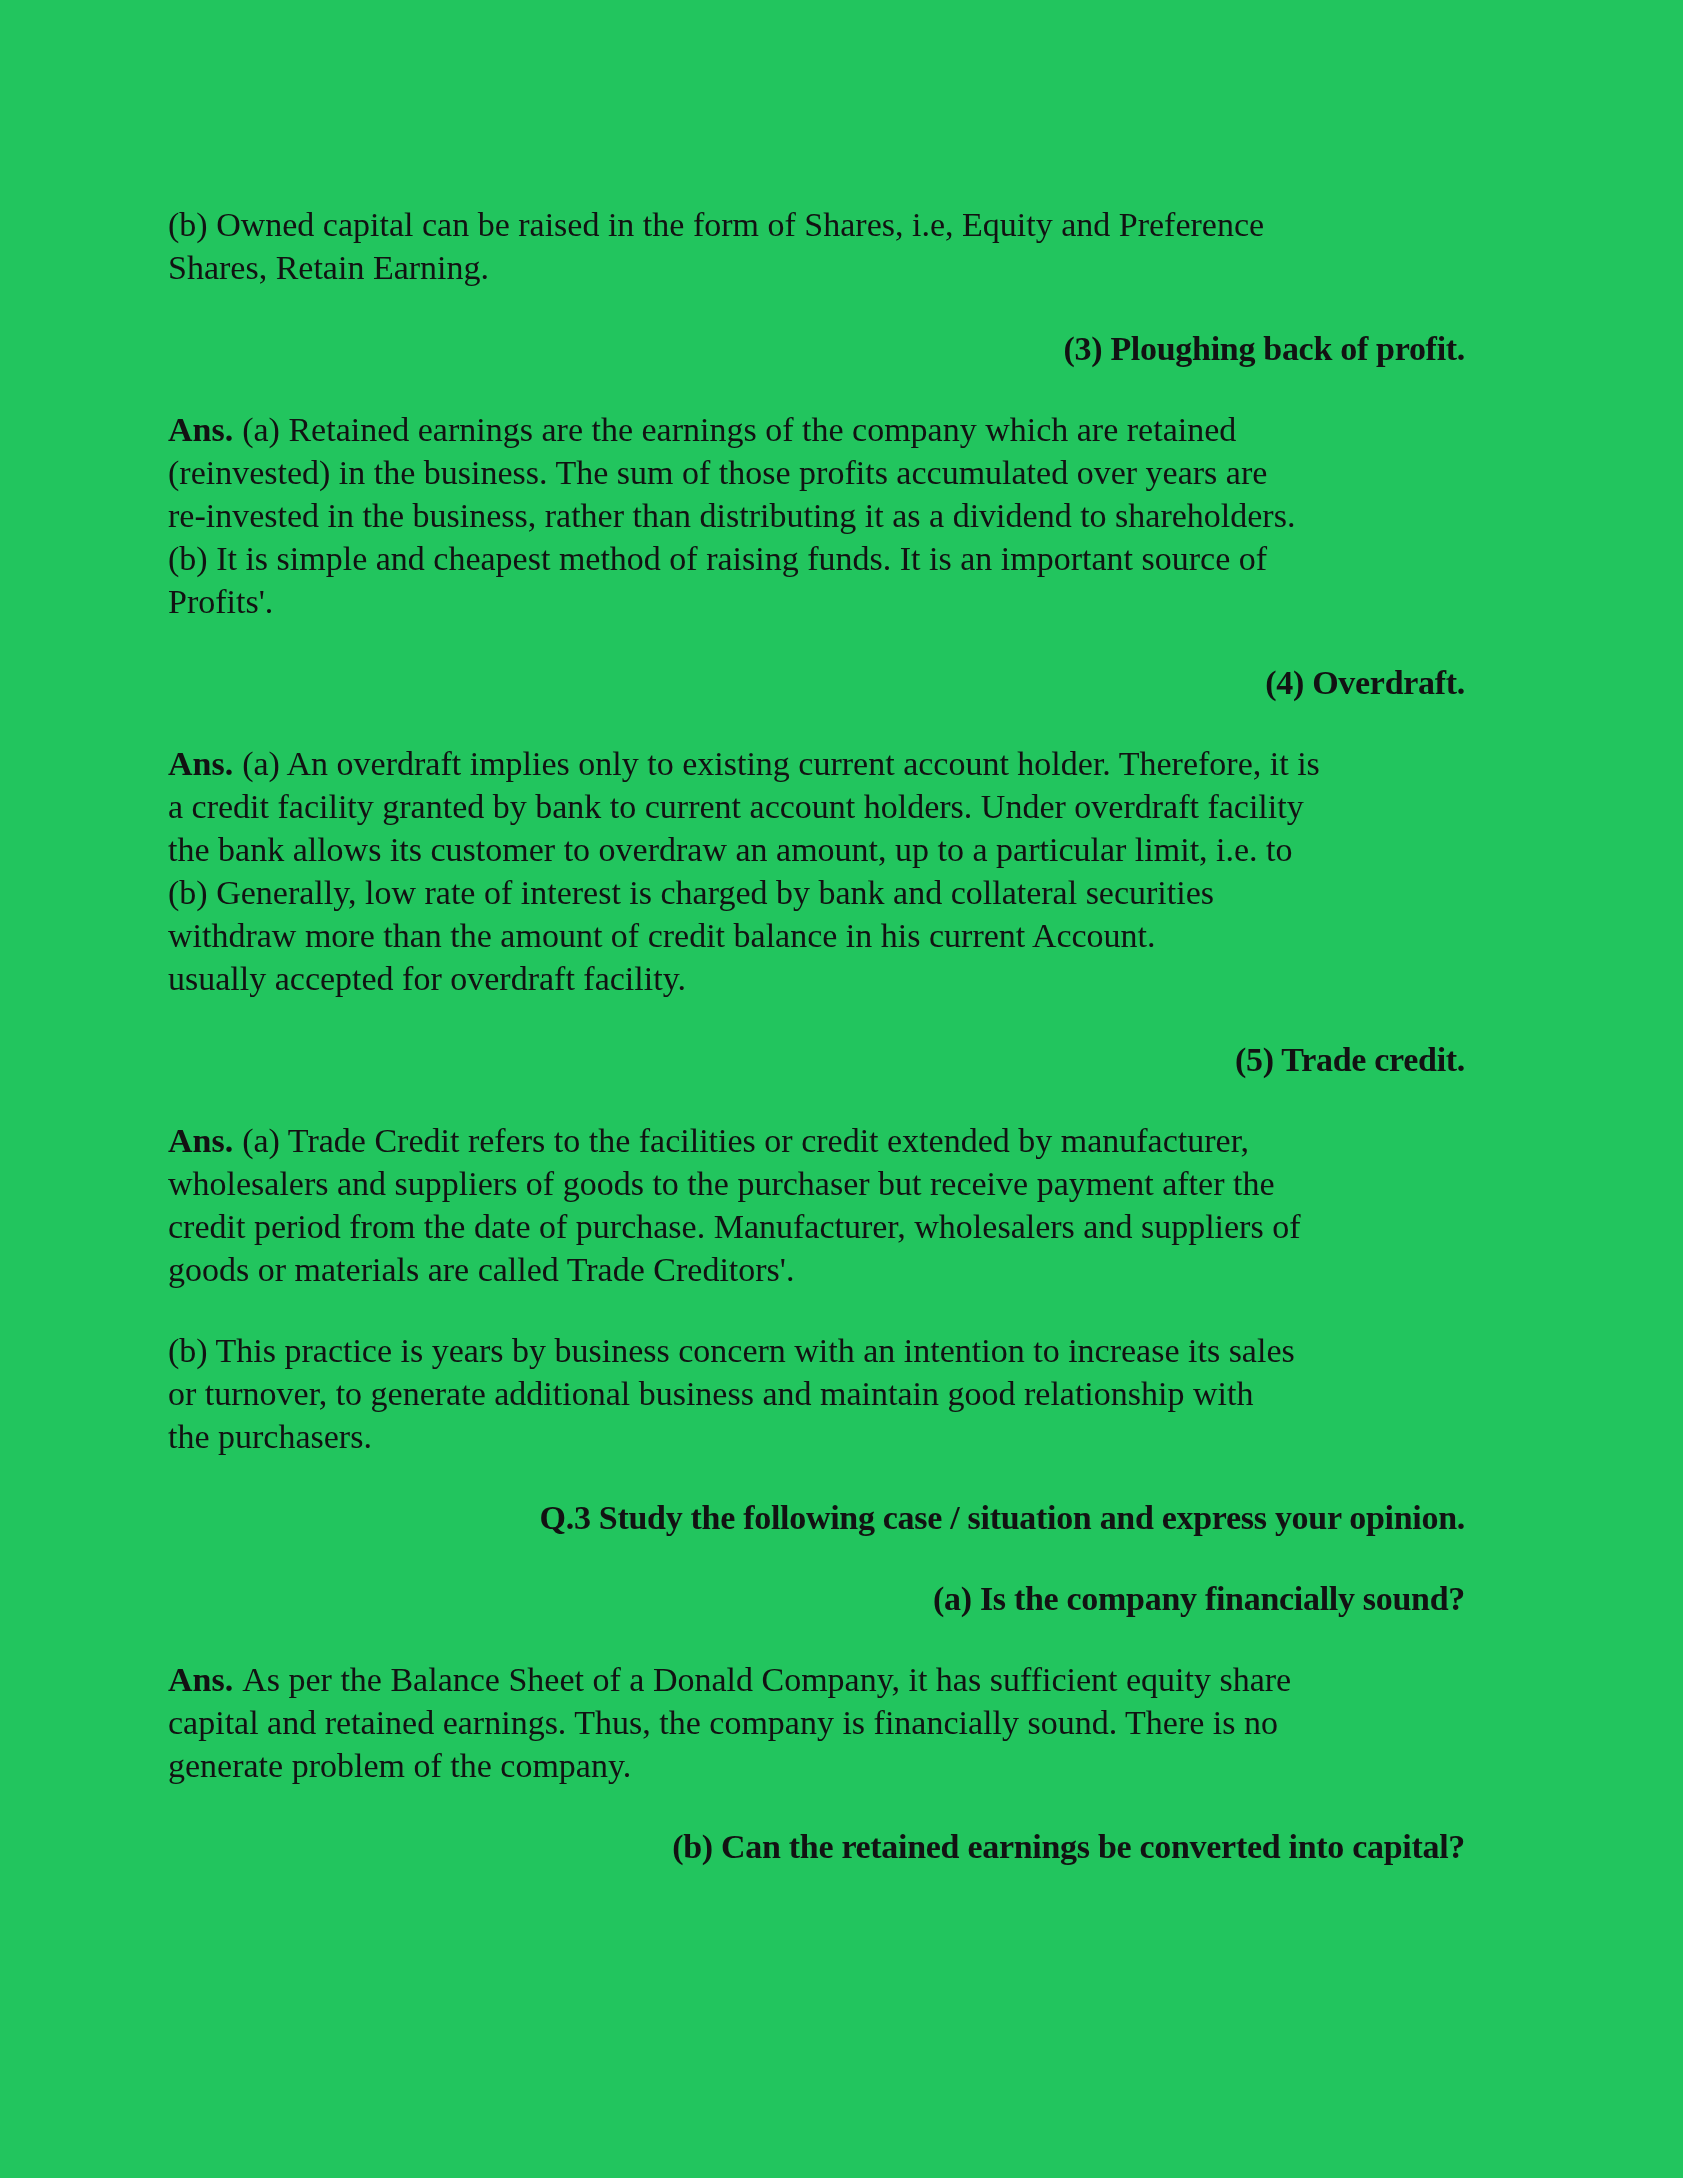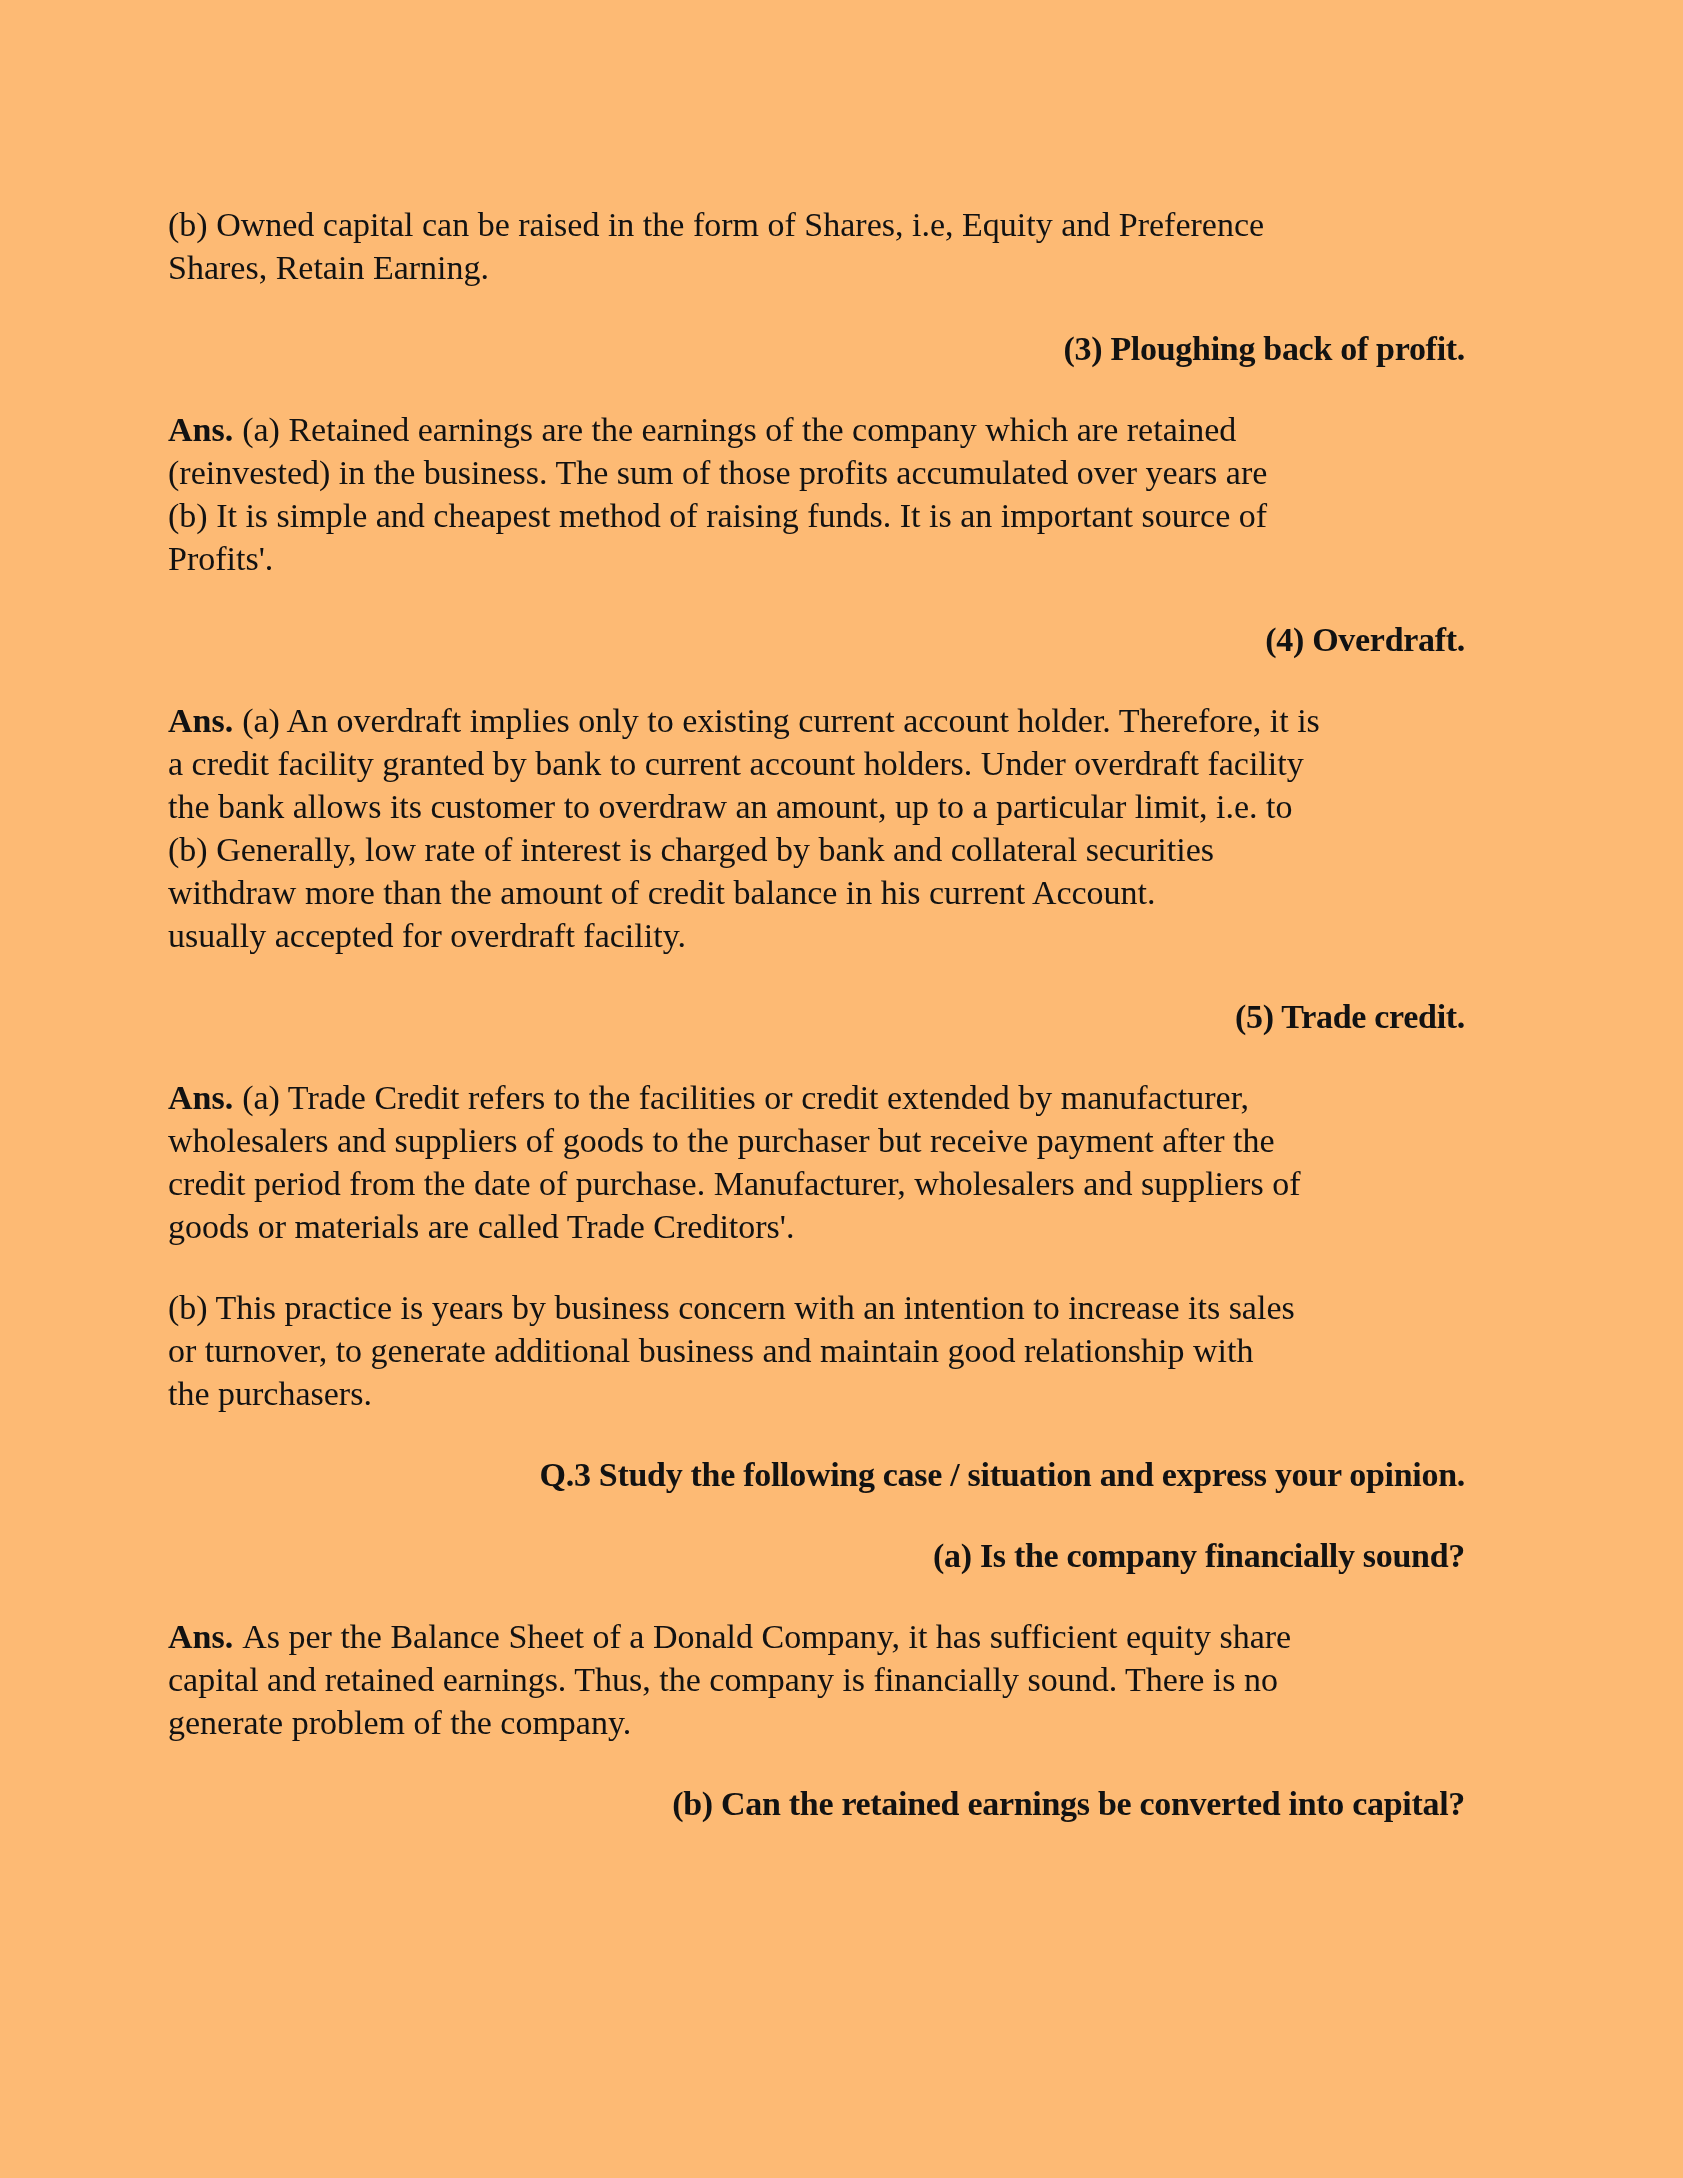--- a/index.html
+++ b/index.html
@@ -4,21 +4,21 @@
 <style>
   html, body {
     margin: 0;
     padding: 0;
     background: #ffffff;
   }
   .page {
     position: relative;
     width: 1683px;
     height: 2178px;
-    background: #fdba74;
+    background: #22c55e;
     box-sizing: border-box;
     padding: 203px 218px 0 168px;
     font-family: "Liberation Serif", "DejaVu Serif", serif;
     color: #121212;
     overflow: hidden;
   }
   .block {
     margin: 0 0 38px 0;
   }
   .line {
@@ -45,20 +45,21 @@
       <div class="block paragraph">
         <div class="line">(b) Owned capital can be raised in the form of Shares, i.e, Equity and Preference</div>
         <div class="line">Shares, Retain Earning.</div>
       </div>
       <div class="block heading">
         <div class="line">(3) Ploughing back of profit.</div>
       </div>
       <div class="block answer">
         <div class="line"><span class="ans-prefix">Ans.</span><span>(a) Retained earnings are the earnings of the company which are retained</span></div>
         <div class="line">(reinvested) in the business. The sum of those profits accumulated over years are</div>
+        <div class="line">re-invested in the business, rather than distributing it as a dividend to shareholders.</div>
         <div class="line">(b) It is simple and cheapest method of raising funds. It is an important source of</div>
         <div class="line">Profits'.</div>
       </div>
       <div class="block heading">
         <div class="line">(4) Overdraft.</div>
       </div>
       <div class="block answer">
         <div class="line"><span class="ans-prefix">Ans.</span><span>(a) An overdraft implies only to existing current account holder. Therefore, it is</span></div>
         <div class="line">a credit facility granted by bank to current account holders. Under overdraft facility</div>
         <div class="line">the bank allows its customer to overdraw an amount, up to a particular limit, i.e. to</div>

